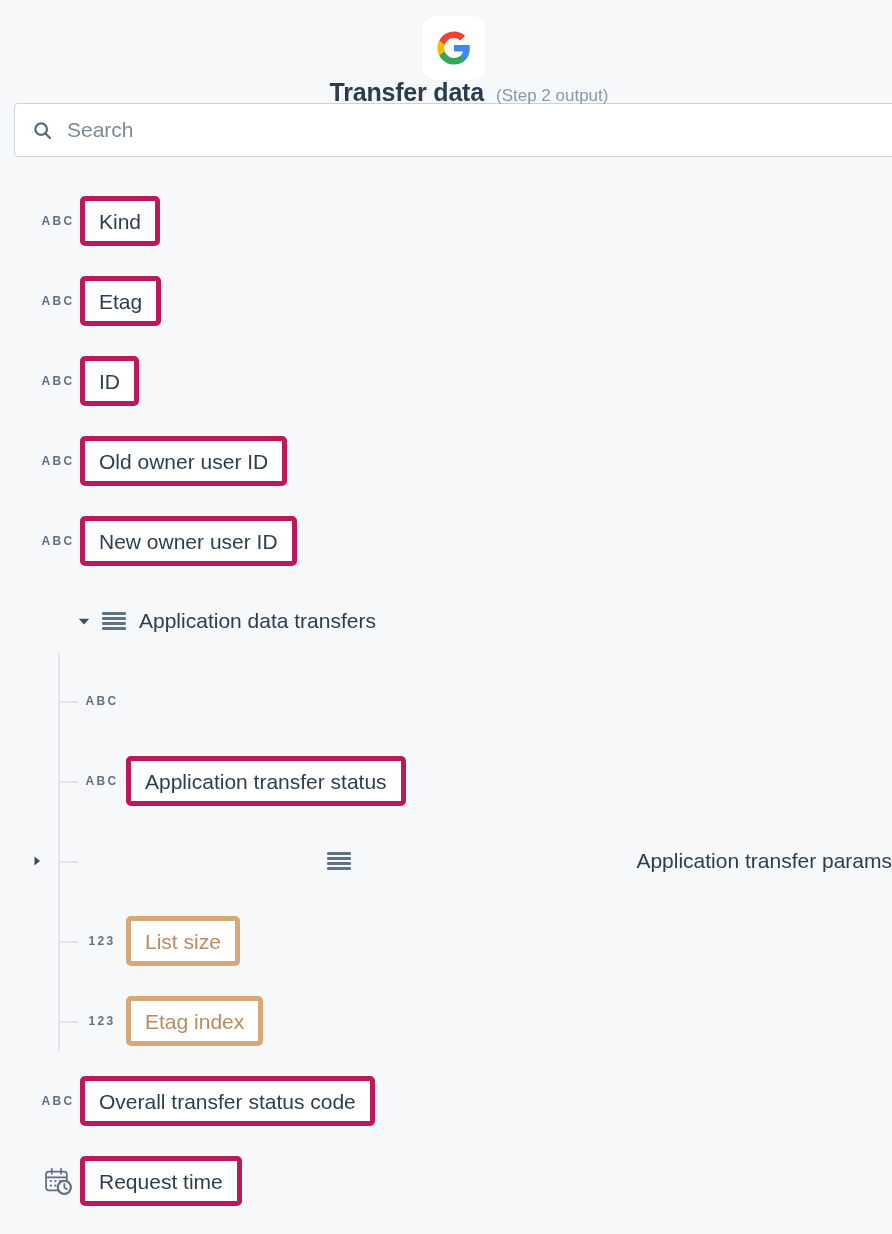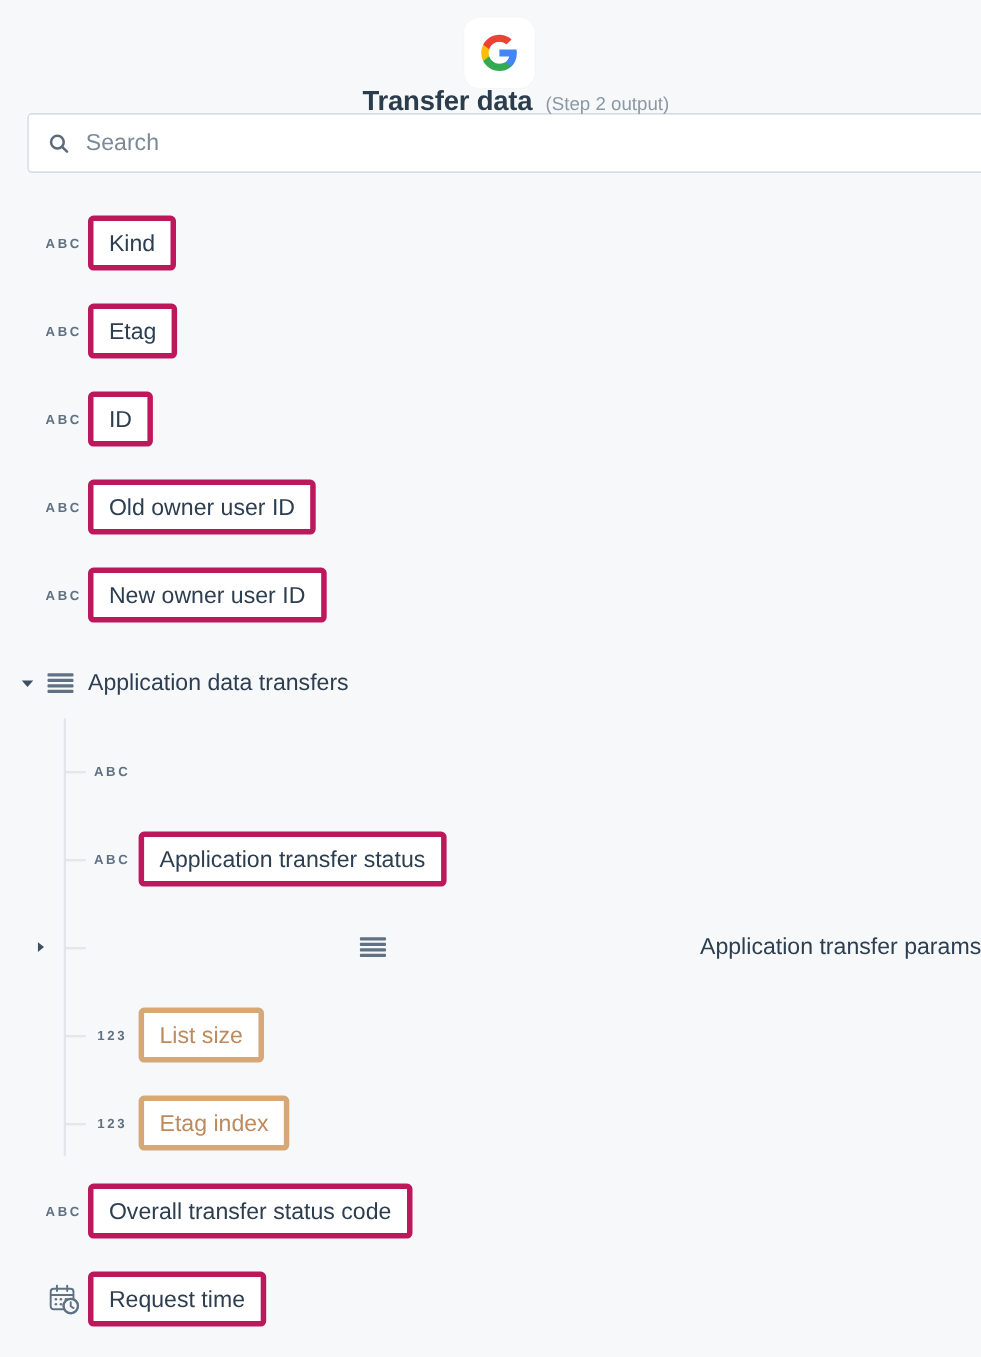--- a/index.html
+++ b/index.html
@@ -57,21 +57,20 @@
   .page-subtitle {
     font-size: 17px;
     color: #8b98a5;
     margin-left: 12px;
     line-height: 1;
   }
 
   
   .search-wrap {
     padding: 0 0 10px 14px;
-    margin-left: 11px;
   }
 
   .search-box {
     height: 54px;
     background: #ffffff;
     border: 1px solid #ccd2da;
     border-radius: 4px;
     display: flex;
     align-items: center;
     padding: 0 16px;
@@ -288,21 +287,21 @@
     <span class="chip">Old owner user ID</span>
   </div>
 
   <div class="row level-0">
     <span class="type-glyph">
       <span class="glyph-abc">ABC</span>
     </span>
     <span class="chip">New owner user ID</span>
   </div>
 
-  <div class="group-row" style="padding-left:14px;">
+  <div class="group-row" style="padding-left:30px;margin-left:43px;">
     <span class="caret">
       <svg width="14" height="14" viewBox="0 0 12 12" aria-hidden="true">
         <path d="M1.5 4 L6 9 L10.5 4 Z" fill="currentColor"></path>
       </svg>
     </span>
     <span class="list-icon">
       <svg width="24" height="20" viewBox="0 0 24 20" aria-hidden="true">
         <rect x="0" y="1" width="24" height="3" rx="1.2" fill="currentColor"></rect>
         <rect x="0" y="6" width="24" height="3" rx="1.2" fill="currentColor"></rect>
         <rect x="0" y="11" width="24" height="3" rx="1.2" fill="currentColor"></rect>

